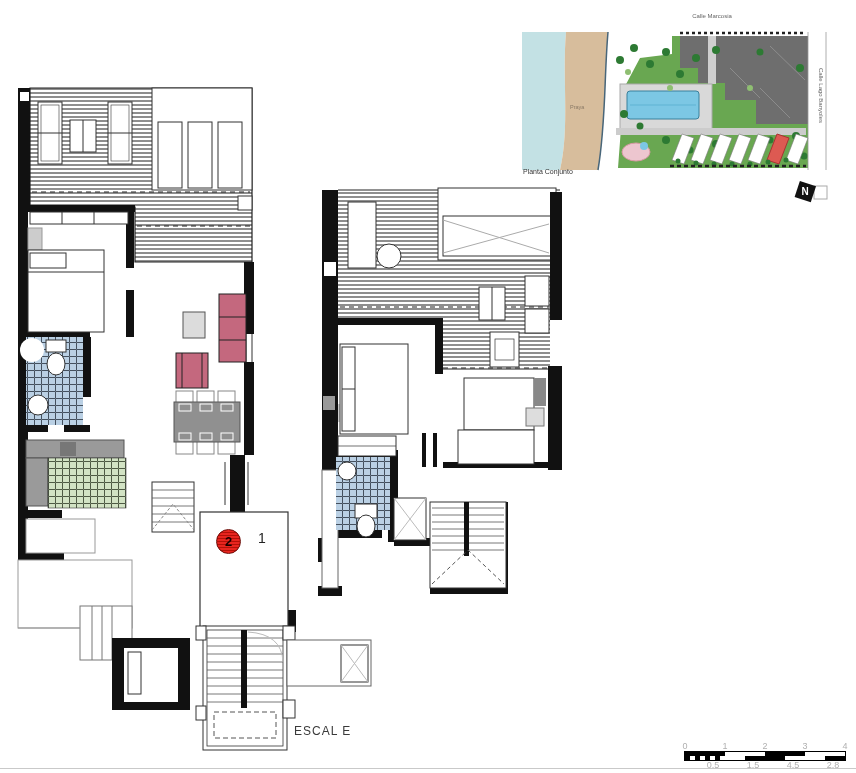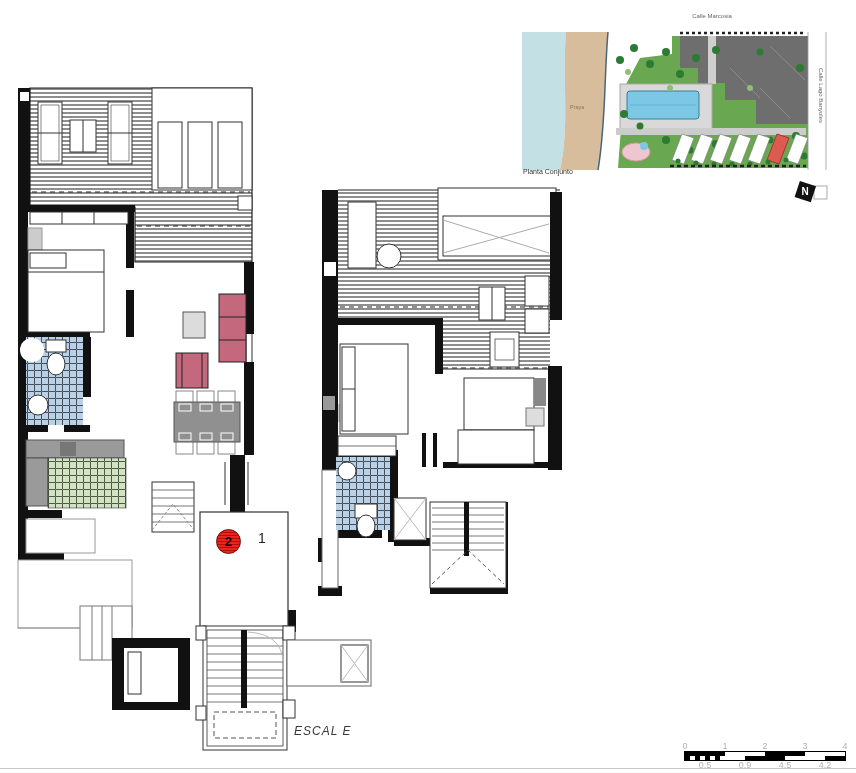--- a/index.html
+++ b/index.html
@@ -1,34 +1,34 @@
 <!DOCTYPE html>
 <html style="--accent-red: #e8251f; --sofa-pink: #c4687e; --tile-blue: #bad0e4; --tile-green: #d2e3c4; --deck-stripe: #8e8e8e; --wall-black: #111111; --sea: #c3e1e4; --beach: #d7bd9c; --grass: #69a751; --pool: #7cc7e4; --building-roof: #6e6e6e; --highlight-unit: #dd5a52; --scale-text: #b0b0b0;"><head>
 <meta charset="utf-8">
 <style>
   html,body{margin:0;padding:0;background:#fff;}
   .canvas{position:relative;width:856px;height:773px;background:#fff;overflow:hidden;
           font-family:"Liberation Sans","DejaVu Sans",sans-serif;}
   .abs{position:absolute;}
   svg text{font-family:"Liberation Sans","DejaVu Sans",sans-serif;}
   
-  .stair-label{left:294px;top:724px;font-size:12px;letter-spacing:1px;color:#3a3a3a;font-style:italic;}
+  .stair-label{left:294px;top:724px;font-size:12px;letter-spacing:1px;color:#3a3a3a;}
   .unit-one{left:258px;top:530px;font-size:14px;color:#222;}
   .unit-badge{left:216px;top:529px;width:23px;height:23px;border-radius:50%;
       background:repeating-linear-gradient(0deg,var(--accent-red,#e8251f) 0 2px,#b31108 2px 3px);
       border:1px solid #6d0a05;display:flex;align-items:center;justify-content:center;
       font-size:13px;font-weight:bold;color:#1a0000;}
   .site-caption{left:523px;top:168px;font-size:7px;color:#333;}
   .street-top{left:637px;top:13px;width:150px;text-align:center;font-size:6px;color:#666;}
   .street-right{left:818px;top:68px;font-size:6px;color:#666;writing-mode:vertical-rl;}
   .bottom-rule{left:0;top:768px;width:856px;height:1px;background:#c9c9c9;}
   
   .scalebar{left:684px;top:741px;width:166px;height:30px;font-size:9px;color:var(--scale-text,#b0b0b0);}
   .scalebar .tick{position:absolute;transform:translateX(-50%);top:0;}
-  .scalebar .tick.bot{top:19px;}
+  .scalebar .tick.bot{top:19px;margin-left:8px;}
   .sb-bar{position:absolute;left:0;top:10px;width:160px;height:8px;border:1px solid #000;}
   .sb-row{position:absolute;left:0;width:160px;height:4px;}
   .sb-row.r2{top:4px;}
   .seg{position:absolute;top:0;height:4px;}
   .seg.b{background:#000;} .seg.w{background:#fff;}
   .seg.checks{background:repeating-linear-gradient(90deg,#000 0 5px,#fff 5px 10px);}
 </style>
 </head>
 <body>
 
@@ -423,19 +423,19 @@
       </div>
       <div class="sb-row r2">
         <div class="seg checks" style="left:0;width:40px"></div>
         <div class="seg w" style="left:40px;width:20px"></div>
         <div class="seg b" style="left:60px;width:40px"></div>
         <div class="seg w" style="left:100px;width:40px"></div>
         <div class="seg b" style="left:140px;width:20px"></div>
       </div>
     </div>
     <span class="tick bot" style="left:21px">0.5</span>
-    <span class="tick bot" style="left:61px">0.9</span>
+    <span class="tick bot" style="left:61px">1.5</span>
     <span class="tick bot" style="left:101px">4.5</span>
-    <span class="tick bot" style="left:141px">4.2</span>
+    <span class="tick bot" style="left:141px">2.8</span>
   </div>
 
   <div class="abs bottom-rule"></div>
 </div>
 
 </body></html>

